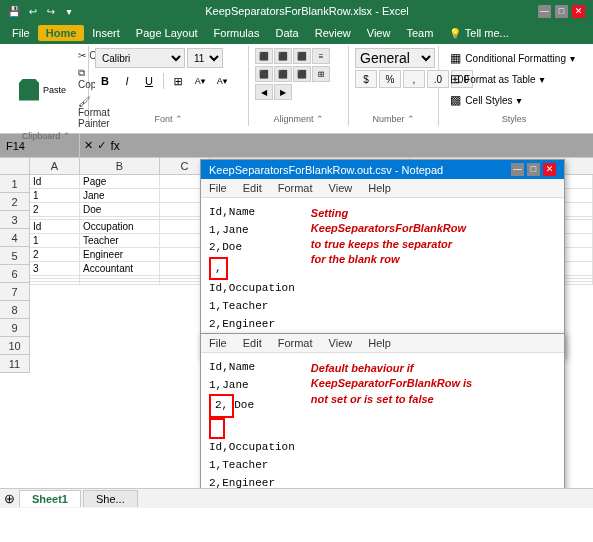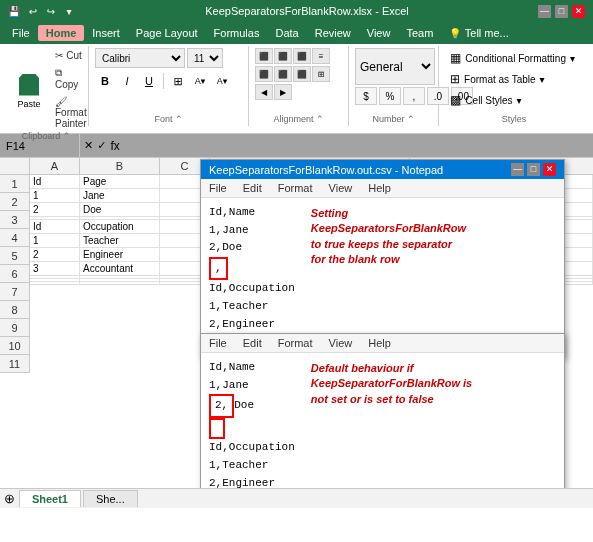--- a/index.html
+++ b/index.html
@@ -28,21 +28,21 @@
       height: 22px;
       padding: 0 4px;
     }
     .menu-item {
       color: white;
       padding: 2px 8px;
       font-size: 11px;
       cursor: pointer;
       border-radius: 2px;
     }
-    .menu-item.home-active { background: #fca5a5; color: #217346; font-weight: 600; }
+    .menu-item.home-active { background: #eab308; color: #217346; font-weight: 600; }
 
     
     .ribbon {
       background: #fff;
       border-bottom: 1px solid #c8c8c8;
       padding: 2px 4px 0 4px;
       height: 90px;
     }
     .ribbon-groups {
       display: flex;
@@ -67,21 +67,20 @@
       color: #666;
       text-align: center;
       padding-bottom: 2px;
       margin-top: auto;
     }
 
     
     .clipboard-group .ribbon-group-content { align-items: center; }
     .paste-btn {
       display: flex;
-      flex-direction: column;
       align-items: center;
       padding: 2px 4px;
       cursor: pointer;
       border: 1px solid transparent;
     }
     .small-btns { display: flex; flex-direction: column; gap: 2px; }
     .small-btn {
       font-size: 10px;
       padding: 1px 4px;
       cursor: pointer;
@@ -307,22 +306,22 @@
       cursor: pointer;
       display: flex;
       align-items: center;
       justify-content: center;
       font-size: 8px;
     }
 
     .number-group { display: flex; flex-direction: column; gap: 2px; }
     .number-select {
       width: 80px;
-      height: 37px;
-      font-size: 12px;
+      height: 20px;
+      font-size: 14px;
       border: 1px solid #c8c8c8;
     }
     .number-btn {
       width: 22px;
       height: 18px;
       border: 1px solid #ccc;
       background: #f5f5f5;
       cursor: pointer;
       font-size: 10px;
       display: flex;

